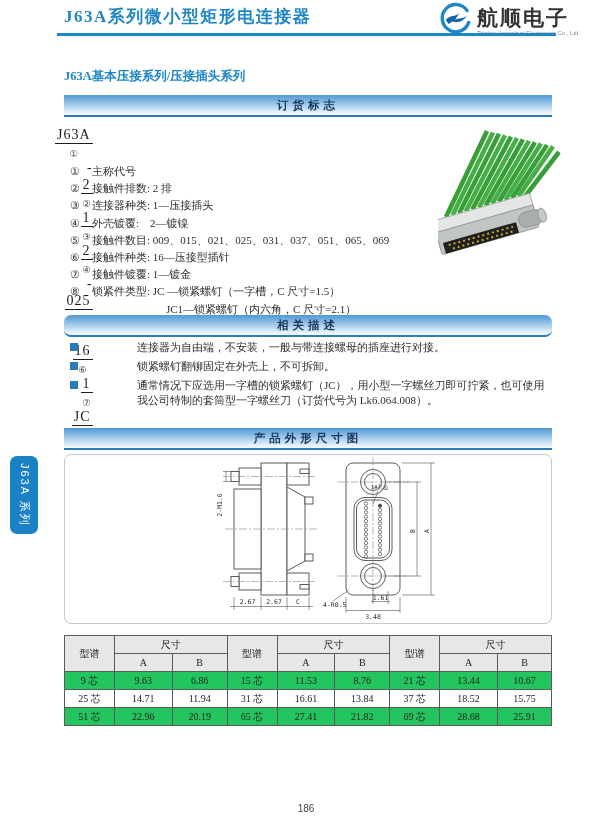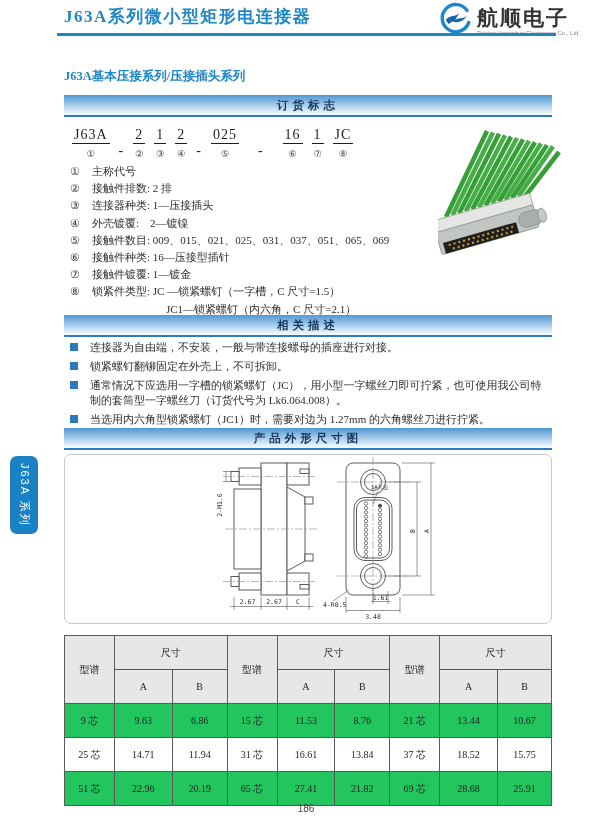--- a/index.html
+++ b/index.html
@@ -24,57 +24,57 @@
                  letter-spacing:2px;font-family:"Liberation Sans",sans-serif;white-space:pre;}
 
   
   .sec-heading{position:absolute;left:64px;top:68px;font-size:12.5px;font-weight:bold;color:#1e86c5;}
 
   
   .bar{position:absolute;left:64px;width:488px;height:20px;
        background:linear-gradient(#4f98d2,#9cc6e8 45%,#e2f0fa 85%,#f7fbfe);
        border-bottom:2px solid #2e7cbe;display:flex;align-items:center;justify-content:center;
        color:#17365d;font-size:11.5px;font-weight:bold;letter-spacing:4px;}
-  #bar-ordering{top:95px;} #bar-desc{top:315px;} #bar-dim{top:428px;}
-
-  
-  .code-row{position:absolute;left:72px;top:126px;display:flex;align-items:flex-end;column-gap:9px;
-            font-size:14px;color:#1d1d1d;letter-spacing:1px;}
+  #bar-ordering{top:95px;} #bar-desc{top:315px;border-radius:7px;} #bar-dim{top:428px;}
+
+  
+  .code-row{position:absolute;left:55px;top:126px;display:flex;align-items:flex-end;column-gap:9px;
+            font-size:14px;color:#1d1d1d;letter-spacing:1px;flex-direction:column;}
   .code-part{display:flex;flex-direction:column;align-items:center;}
   .code-part .seg{border-bottom:1px solid #1d1d1d;padding:0 2px;line-height:17px;}
   .code-part .mark{font-size:9.5px;color:#444;margin-top:4px;letter-spacing:0;}
   .code-dash{line-height:17px;}
   .gapL{margin-left:10px;}
 
   
   .spec{position:absolute;left:70px;top:165px;width:375px;font-size:11px;}
   .spec-row{display:flex;margin-bottom:4.2px;line-height:13px;}
   .spec-mark{width:22px;flex:0 0 22px;color:#333;}
   .spec-text{white-space:pre-wrap;color:#2e2e2e;}
   .spec-row.cont{padding-left:96px;}
 
   
   .photo{position:absolute;left:438px;top:118px;width:172px;height:195px;}
 
   
   .desc{position:absolute;left:70px;top:340px;width:478px;font-size:11px;}
-  .desc-row{display:flex;margin-bottom:4.5px;line-height:14.5px;}
+  .desc-row{display:flex;margin-bottom:4.5px;line-height:14.5px;gap:47px;}
   .desc-sq{flex:0 0 8px;width:8px;height:8px;background:#2b7abc;margin:3px 12px 0 0;}
   .desc-text{flex:1;}
 
   
   .draw-box{position:absolute;left:64px;top:454px;width:486px;height:168px;background:#fff;
             border:1.5px solid #c9c9c9;border-radius:7px;}
   .draw-box svg{position:absolute;left:0;top:0;}
   .dim-label{font-family:"DejaVu Sans Mono",monospace;}
 
   
   .dim-table{position:absolute;left:64px;top:635px;width:488px;border-collapse:collapse;
              font-size:10px;text-align:center;color:#222;}
-  .dim-table td{border:1px solid #5a5a5a;height:17px;padding:8px;}
+  .dim-table td{border:1px solid #5a5a5a;height:17px;padding:0;}
   .dim-table .hd{background:#e7e7e7;}
   .dim-table tr.shade td{background:#22c55e;}
 
   
   .footer-num{position:absolute;left:0;top:803px;width:612px;text-align:center;font-size:10px;color:#444;
               font-family:"Liberation Sans",sans-serif;}
 </style>
 </head>
 <body>
 
@@ -217,24 +217,20 @@
       <span class="desc-sq"></span>
       <span class="desc-text">连接器为自由端，不安装，一般与带连接螺母的插座进行对接。</span>
       </div>
     <div class="desc-row">
       <span class="desc-sq"></span>
       <span class="desc-text">锁紧螺钉翻铆固定在外壳上，不可拆卸。</span>
       </div>
     <div class="desc-row">
       <span class="desc-sq"></span>
       <span class="desc-text">通常情况下应选用一字槽的锁紧螺钉（JC），用小型一字螺丝刀即可拧紧，也可使用我公司特制的套筒型一字螺丝刀（订货代号为 Lk6.064.008）。</span>
-      </div>
-    <div class="desc-row">
-      <span class="desc-sq"></span>
-      <span class="desc-text">当选用内六角型锁紧螺钉（JC1）时，需要对边为 1.27mm 的六角螺丝刀进行拧紧。</span>
       </div>
   </div>
 
   <div class="bar" id="bar-dim">
     <span>产品外形尺寸图</span>
   </div>
 
   <div class="draw-box">
     <svg width="486" height="168" viewBox="0 0 486 168">
       <g fill="none" stroke="#4a4a4a" stroke-width="0.9">

